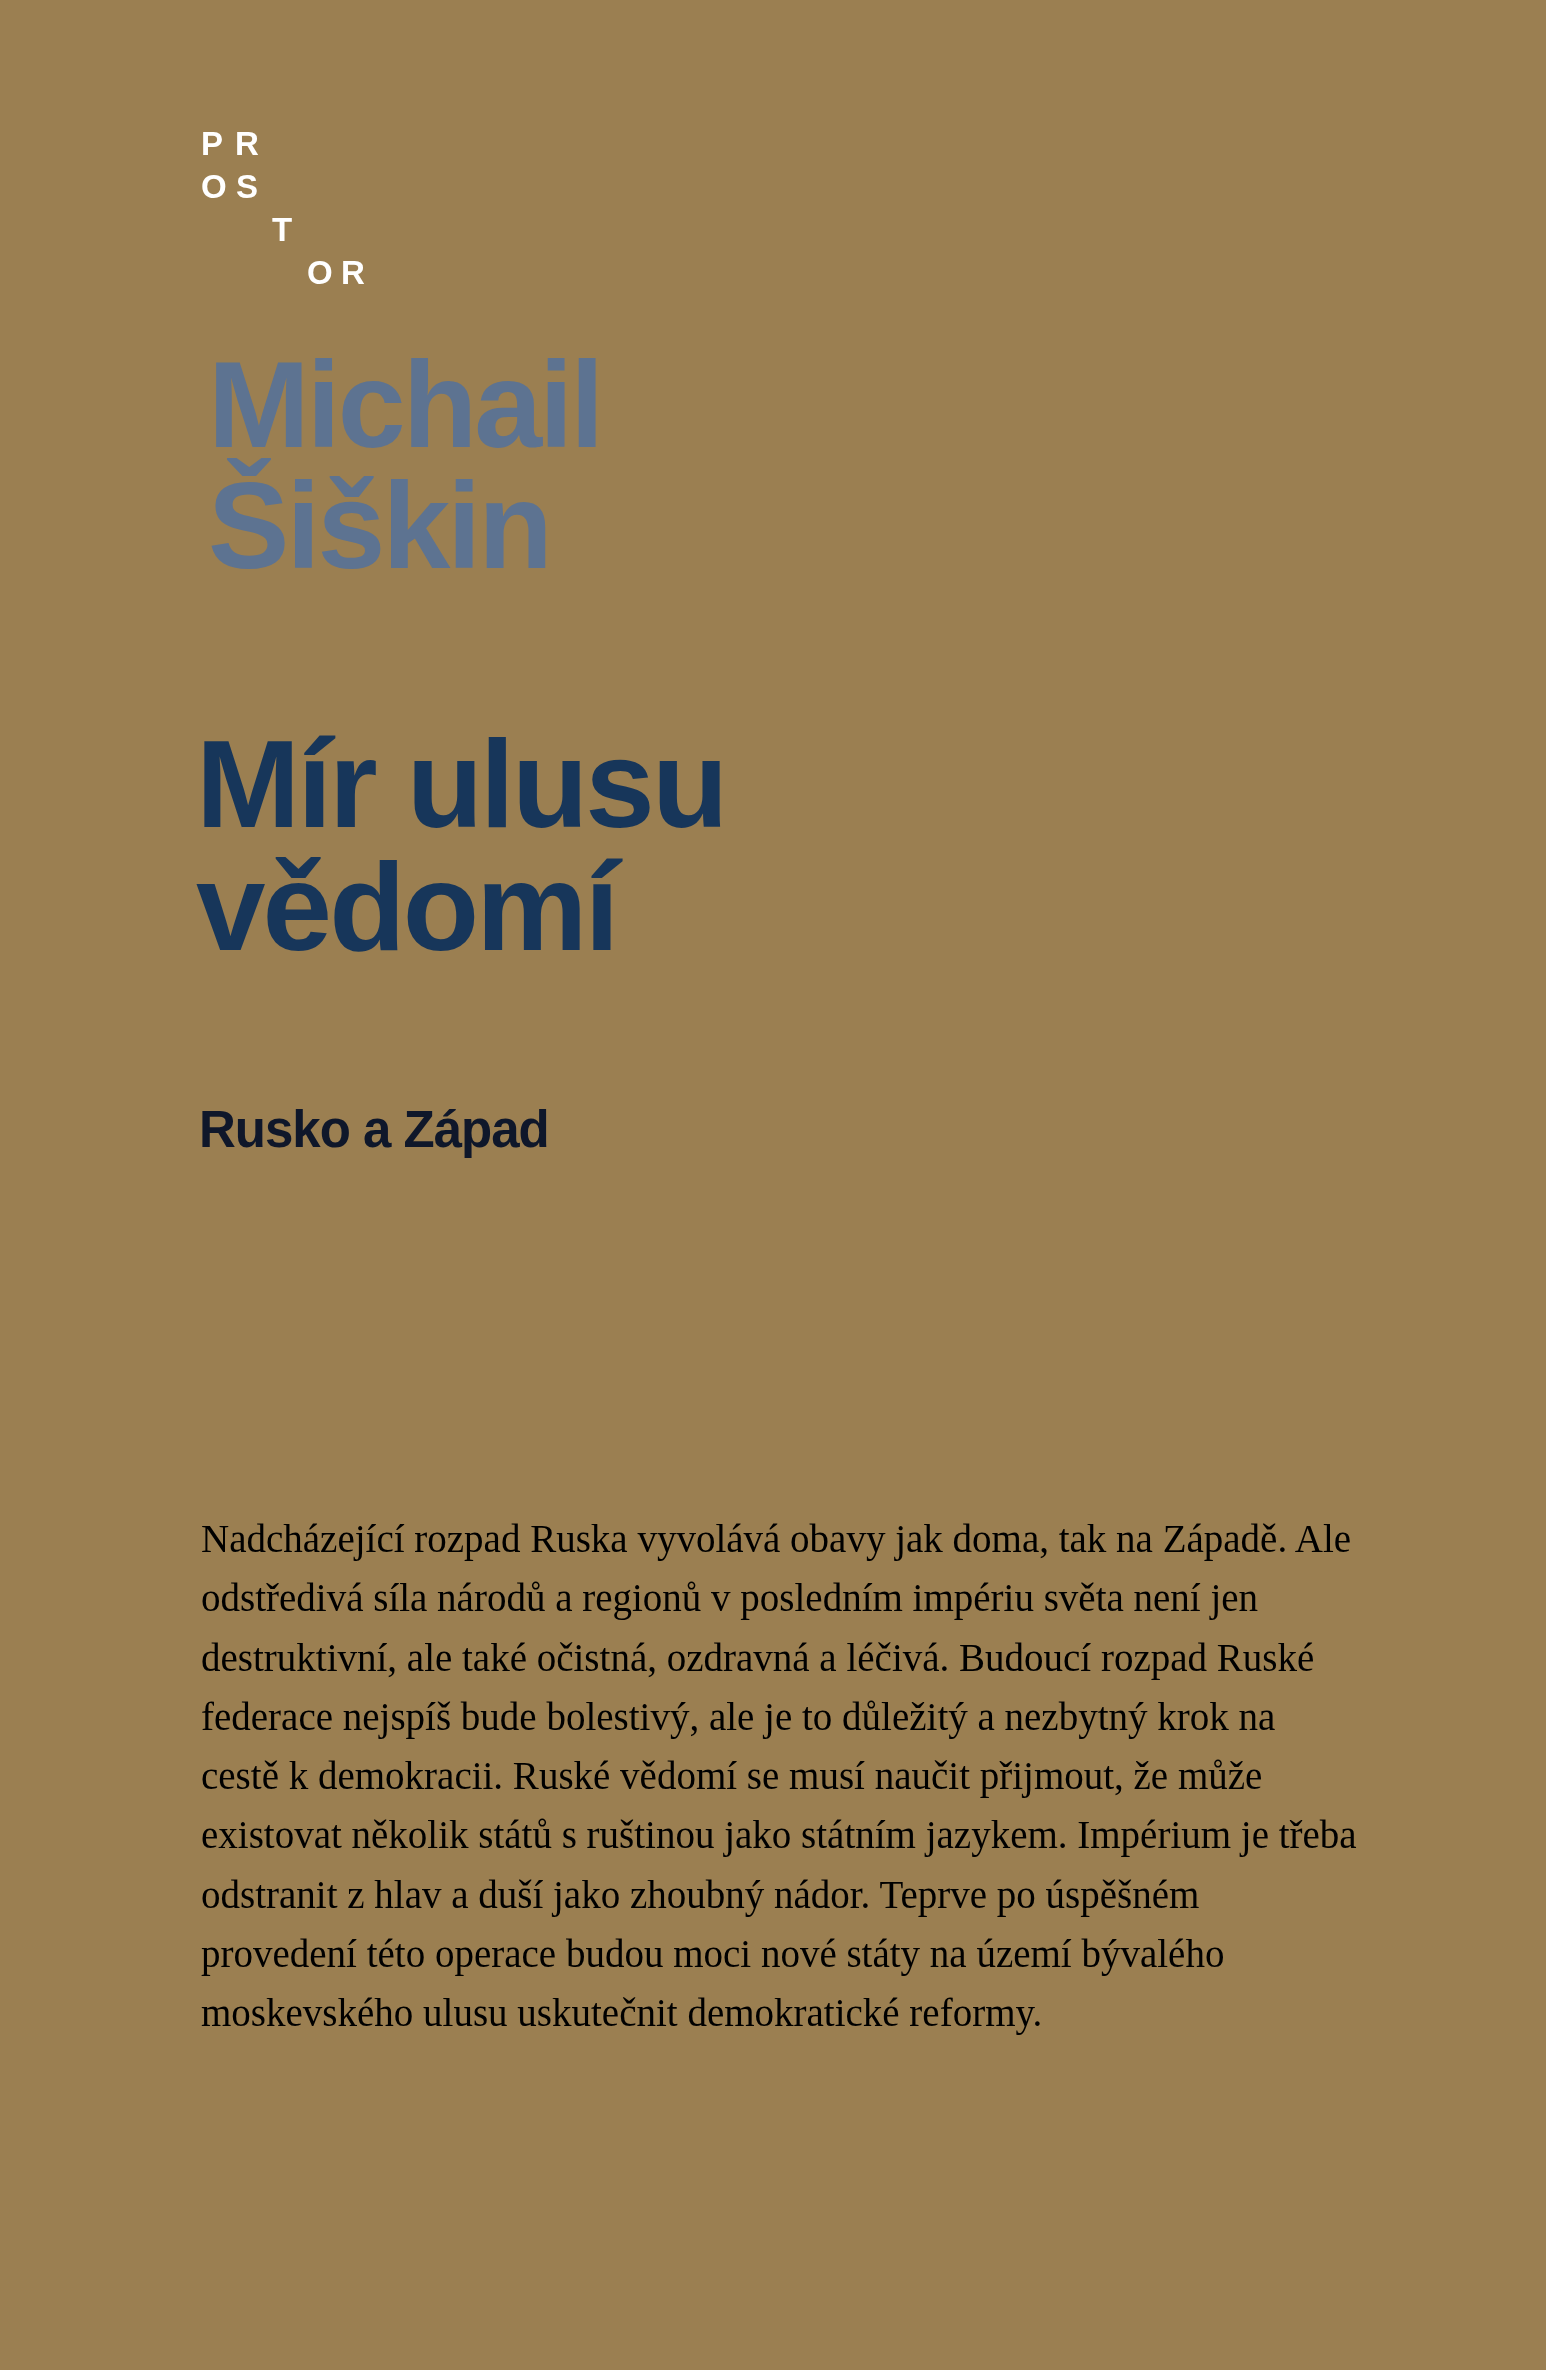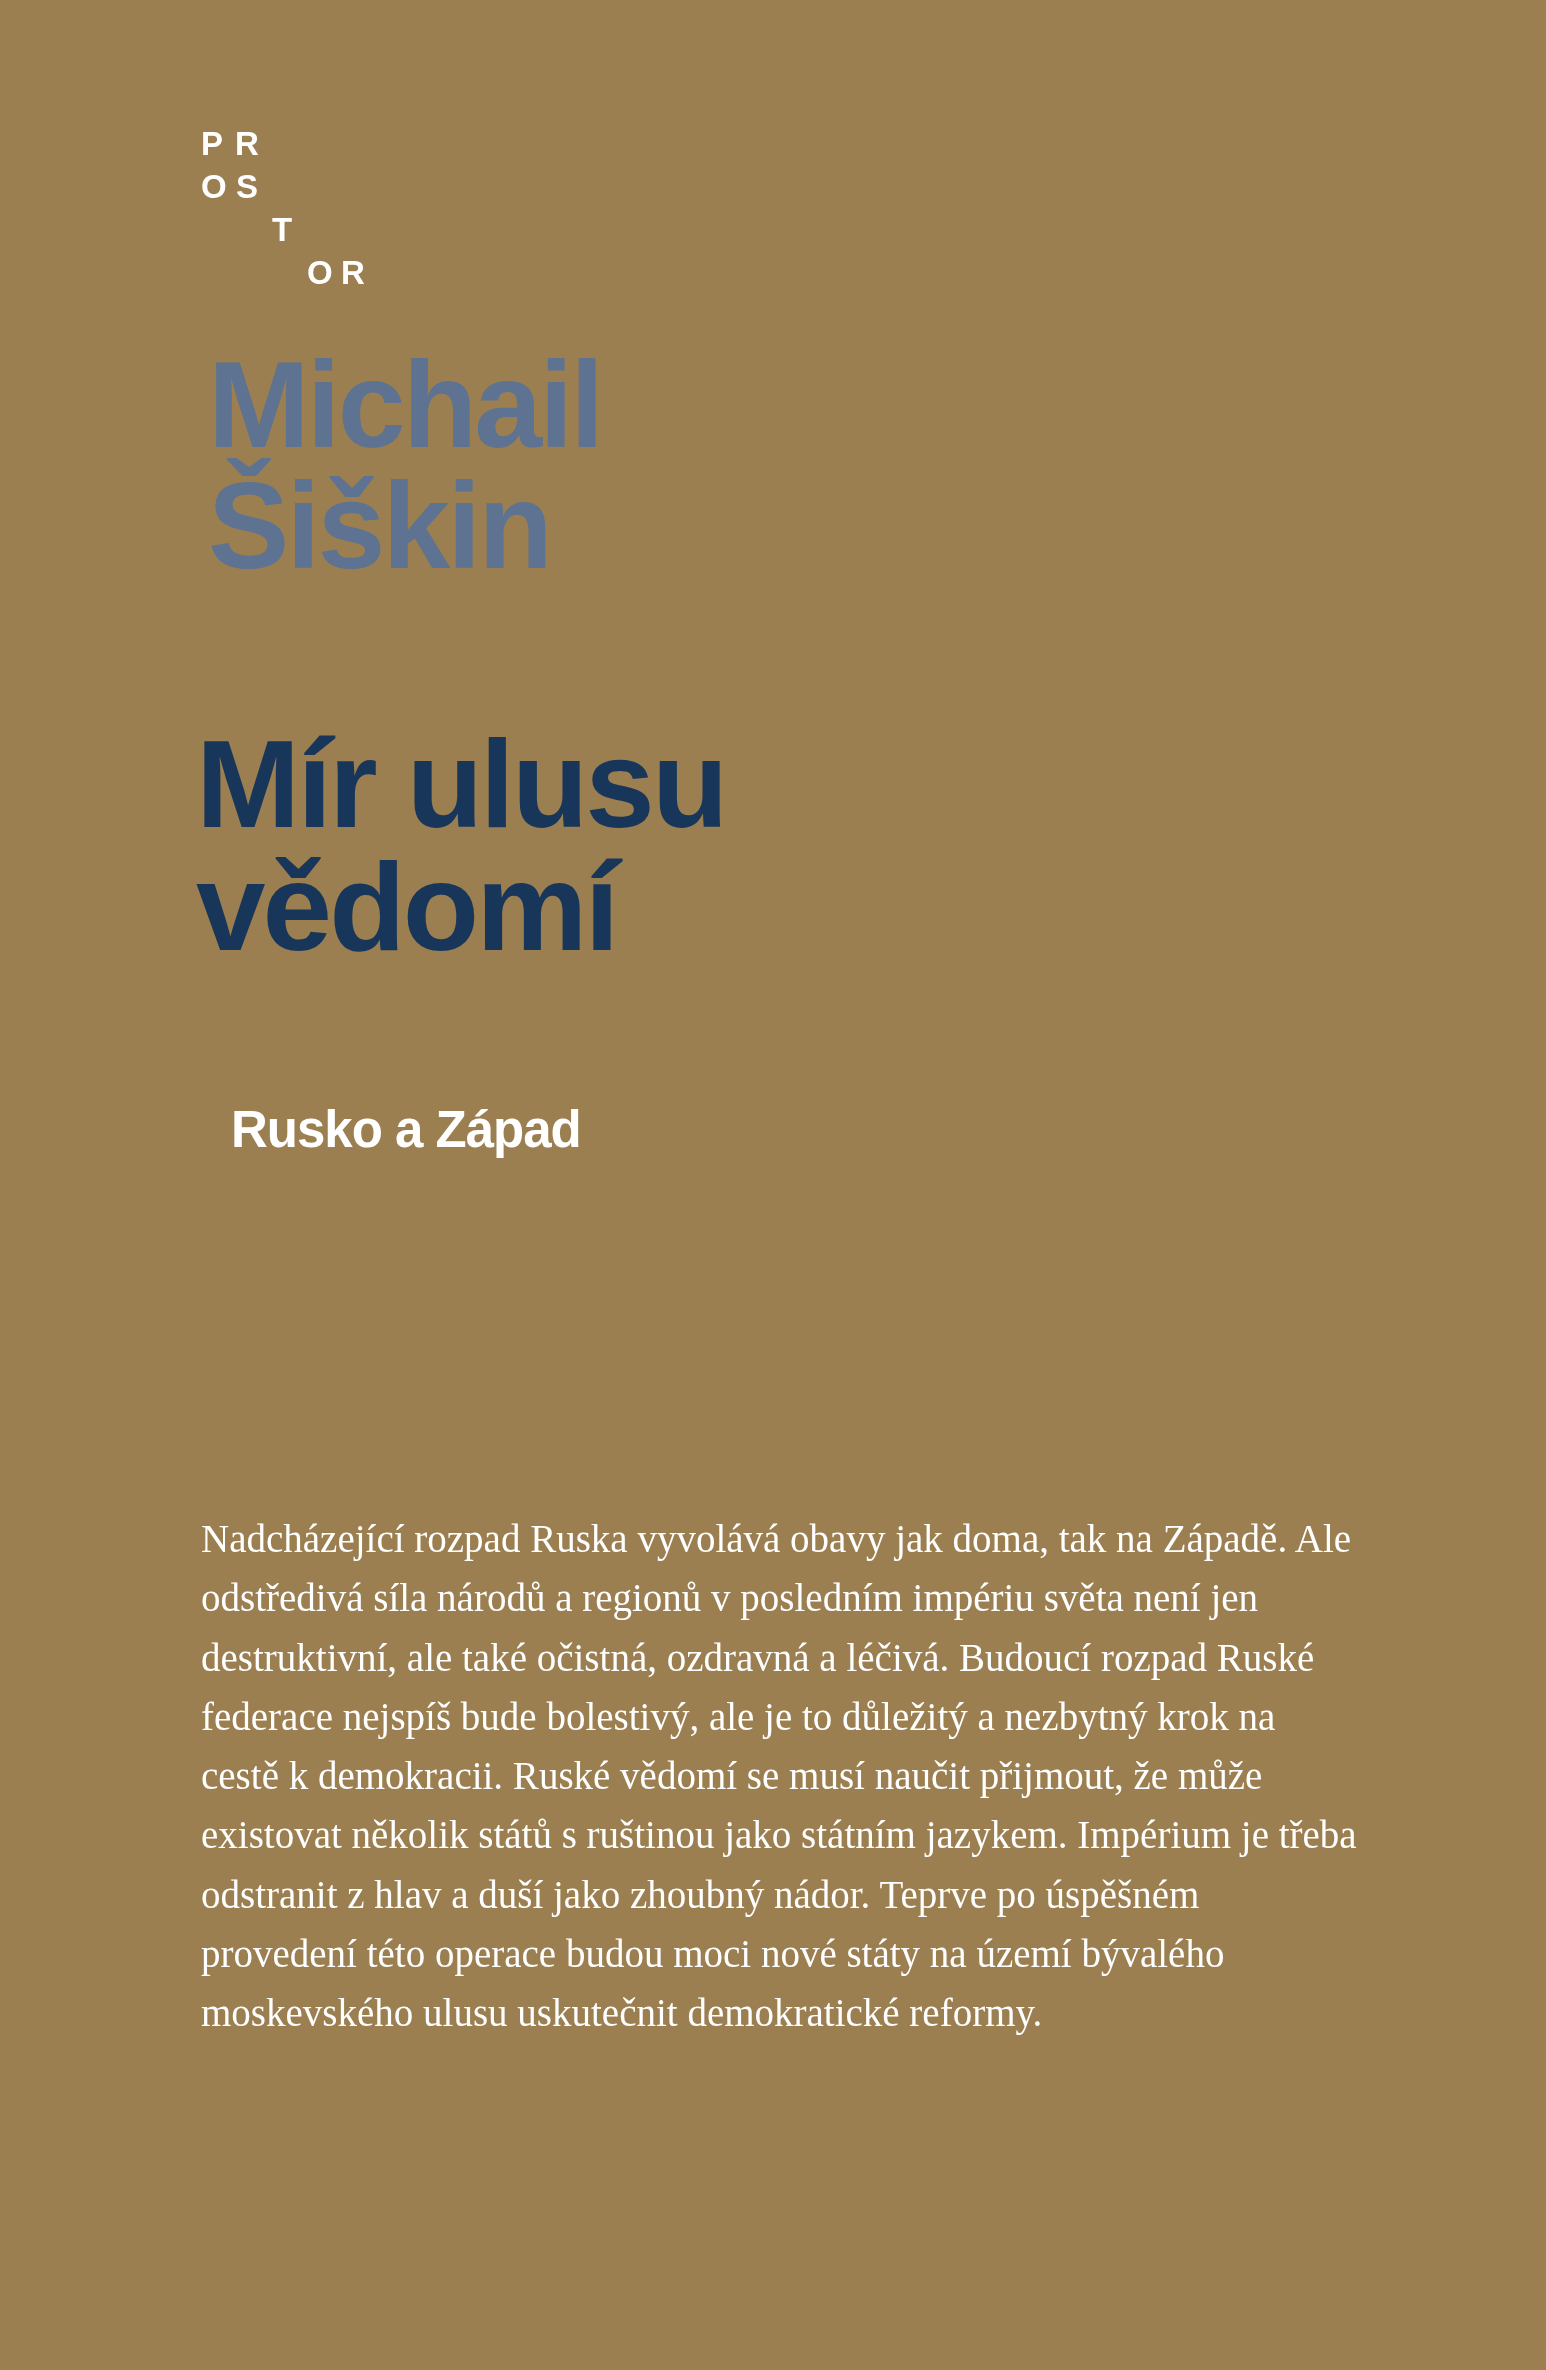--- a/index.html
+++ b/index.html
@@ -74,34 +74,33 @@
     line-height: 0.98;
     letter-spacing: -2.9px;
   }
   .title .line { display: block; }
 
   
   .subtitle {
     position: absolute;
     left: 199px;
     top: 1100px;
-    color: #ffffff;
+    color: #0f172a;
     font-weight: 700;
     font-size: 51px;
     letter-spacing: -1px;
-    margin-left: 32px;
   }
 
   
   .blurb {
     position: absolute;
     left: 201px;
     top: 1509px;
     width: 1157px;
-    color: #ffffff;
+    color: #000000;
     font-family: "Liberation Serif", serif;
     font-size: 39px;
     line-height: 1.52;
   }
   .blurb p { margin: 0; }
 </style>
 </head>
 <body>
 
 <div class="cover">

